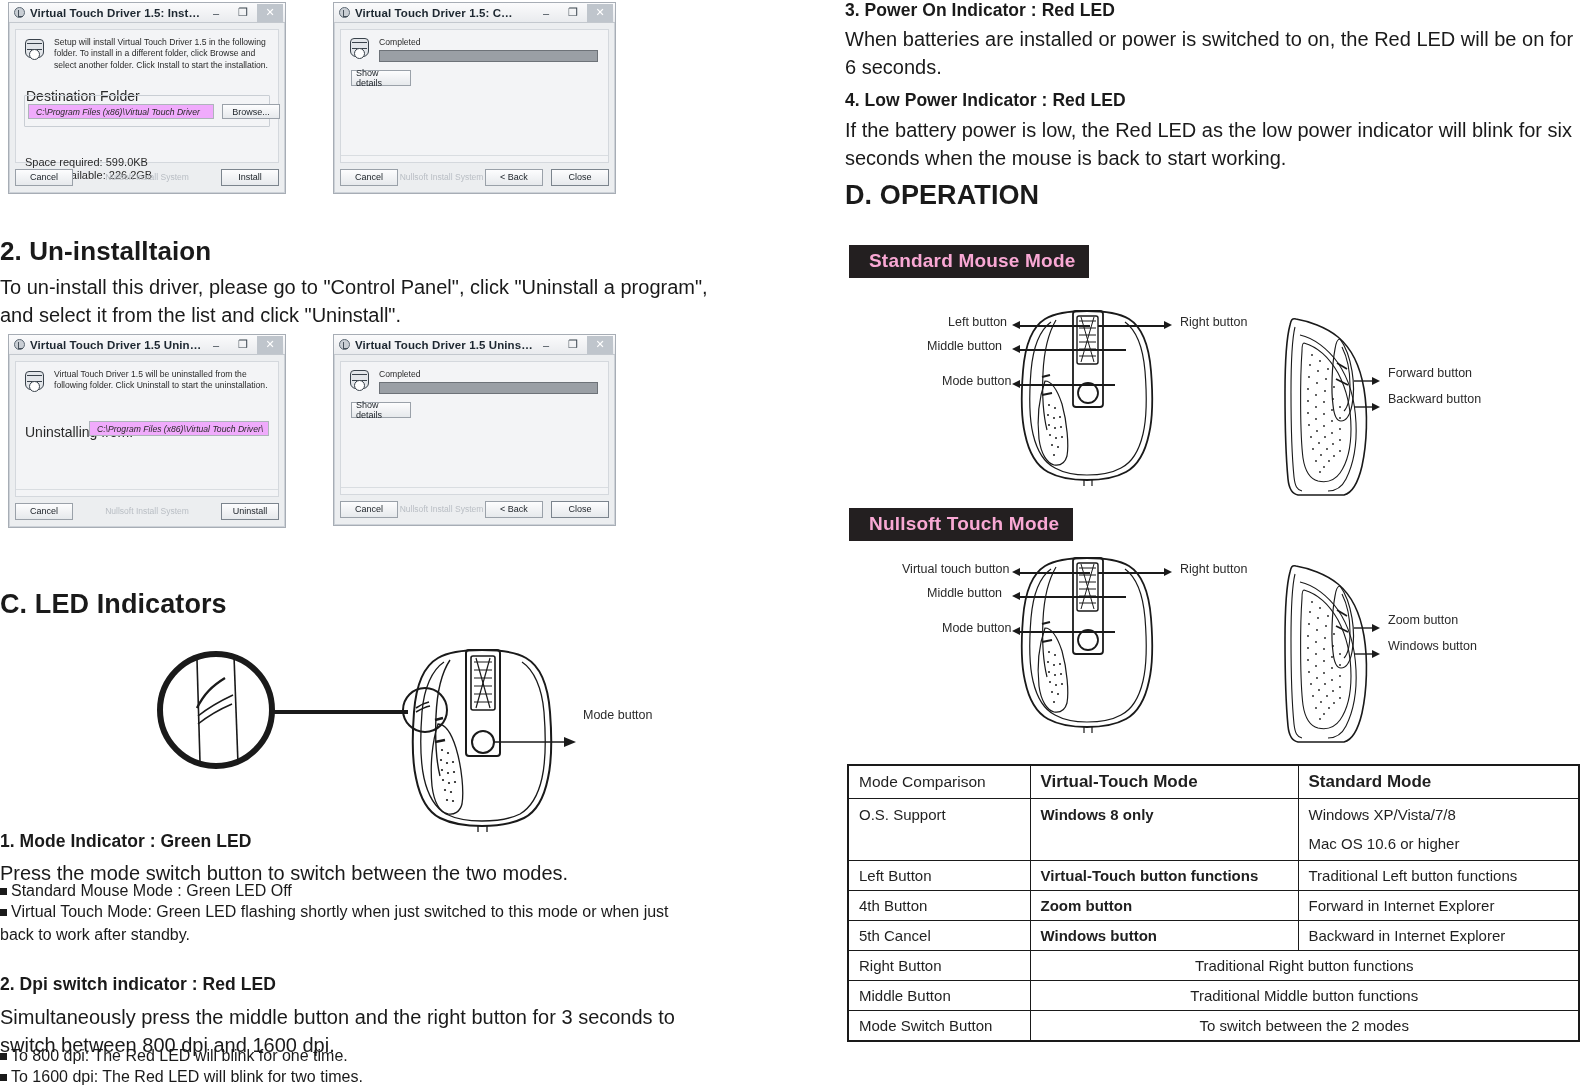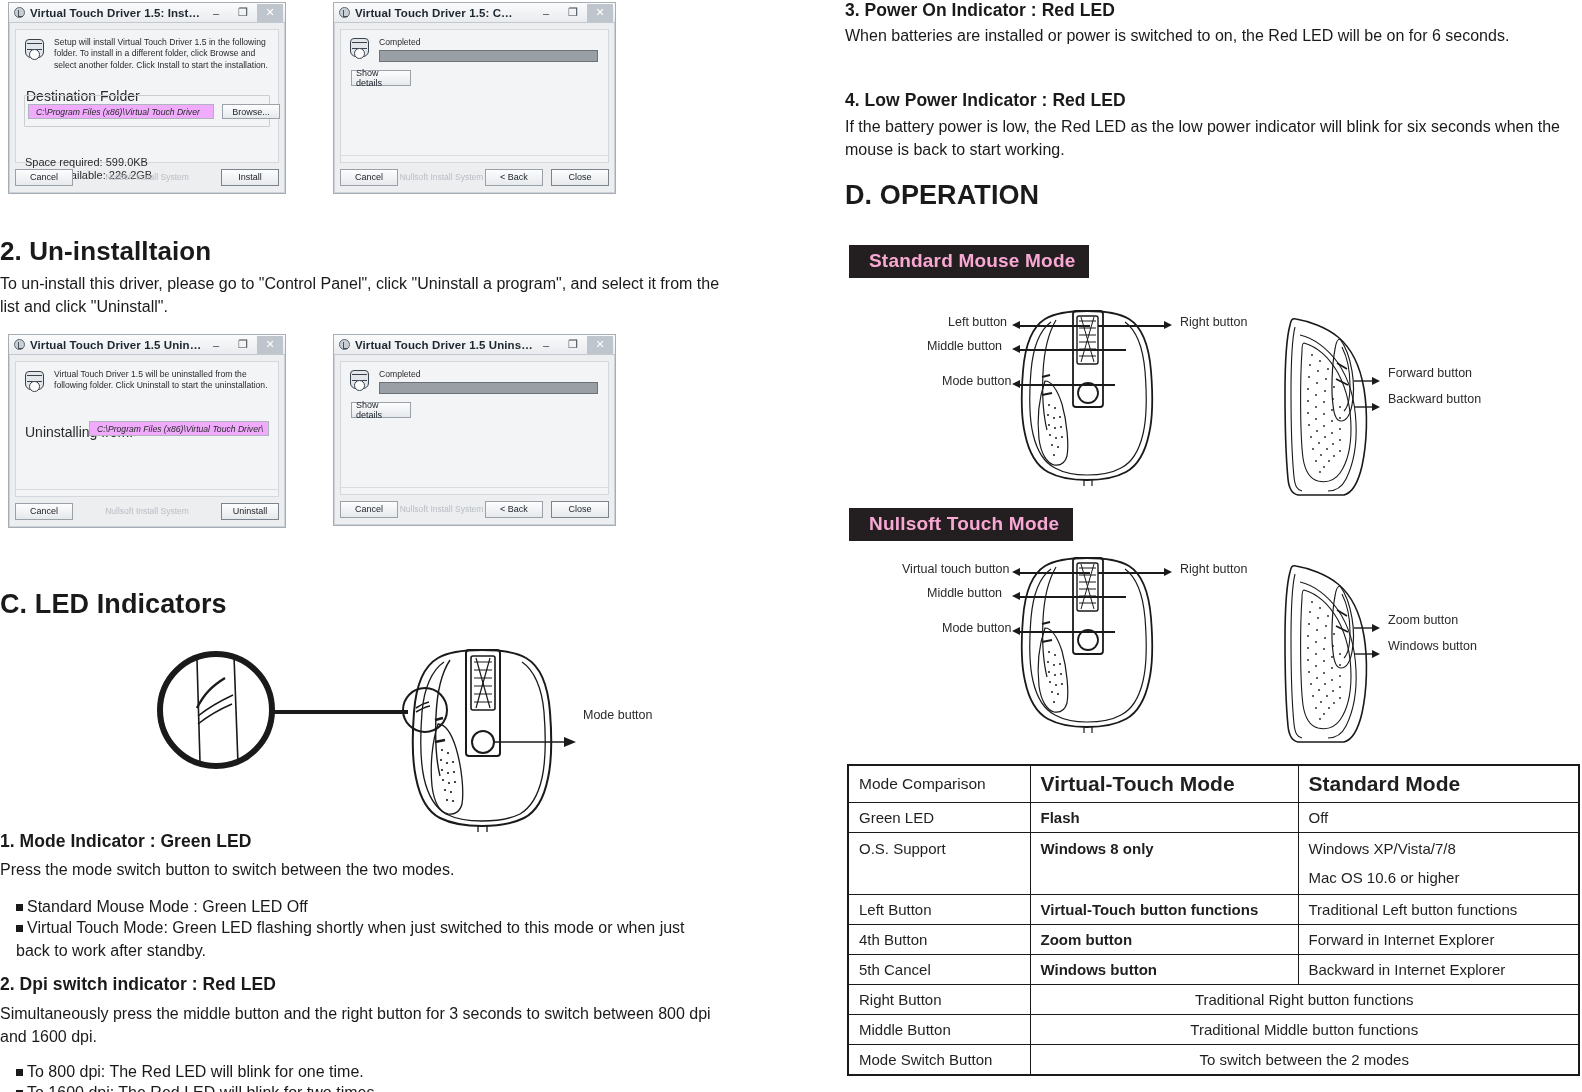--- a/index.html
+++ b/index.html
@@ -13,22 +13,22 @@
   }
   .page { position:relative; width:1582px; height:1092px; }
 
   
   .col-left  { position:absolute; left:0;   top:0; width:760px; height:1092px; }
   .col-right { position:absolute; left:845px; top:0; width:737px; height:1092px; }
 
   
   h2.sec { font-size:26px; font-weight:bold; margin:0; letter-spacing:0.1px; }
   h3.sub { font-size:17.5px; font-weight:bold; margin:0; letter-spacing:0.05px; }
-  p.body { font-size:16px; line-height:1.42; margin:0; }
-  .bullet-line { font-size:16px; line-height:1.42; margin:16px; }
+  p.body { font-size:20px; line-height:1.42; margin:0; }
+  .bullet-line { font-size:16px; line-height:1.42; margin:0; }
   .sq { display:inline-block; width:7px; height:7px; background:#1a1a1a; margin-right:4px; vertical-align:1px; }
 
   
   .dlg {
     position:absolute;
     background:#eceef0;
     border:1px solid #a7adb5;
     box-shadow:0 0 0 1px #cdd2d8 inset;
     font-size:8px;
     color:#2a2a2a;
@@ -125,21 +125,21 @@
   }
   table.cmp td {
     border:1px solid #1a1a1a;
     font-size:15px; padding:6px 10px; color:#1f1f1f; vertical-align:middle;
   }
   table.cmp td.c0 { width:182px; }
   table.cmp td.c1 { width:268px; }
   table.cmp td.b  { font-weight:bold; }
   table.cmp td.span2 { text-align:center; }
   table.cmp tr.hdr td { font-size:15.5px; }
-  table.cmp tr.hdr td.b { font-size:21px; }
+  table.cmp tr.hdr td.b { font-size:17px; }
   table.cmp td.tall { height:62px; vertical-align:top; padding-top:7px; }
   table.cmp td.tall .l2 { margin-top:12px; }
 </style>
 </head>
 <body>
 
 <div class="page">
 
   <div class="col-left">
 
@@ -635,25 +635,20 @@
     <span class="callout" style="left:543px; top:639px;">Windows button</span>
 
     <table class="cmp">
       <tbody>
         <tr class="hdr">
           <td class="c0">Mode Comparison</td>
           <td class="c1 b">Virtual-Touch Mode</td>
           <td class="b">Standard Mode</td>
         </tr>
         <tr>
-          <td class="c0">Green LED</td>
-          <td class="c1 b">Flash</td>
-          <td>Off</td>
-        </tr>
-        <tr>
           <td class="c0 tall">O.S. Support</td>
           <td class="c1 b tall">Windows 8 only</td>
           <td class="tall">
             <div>Windows XP/Vista/7/8</div>
             <div class="l2">Mac OS 10.6 or higher</div>
           </td>
         </tr>
         <tr>
           <td class="c0">Left Button</td>
           <td class="c1 b">Virtual-Touch button functions</td>

